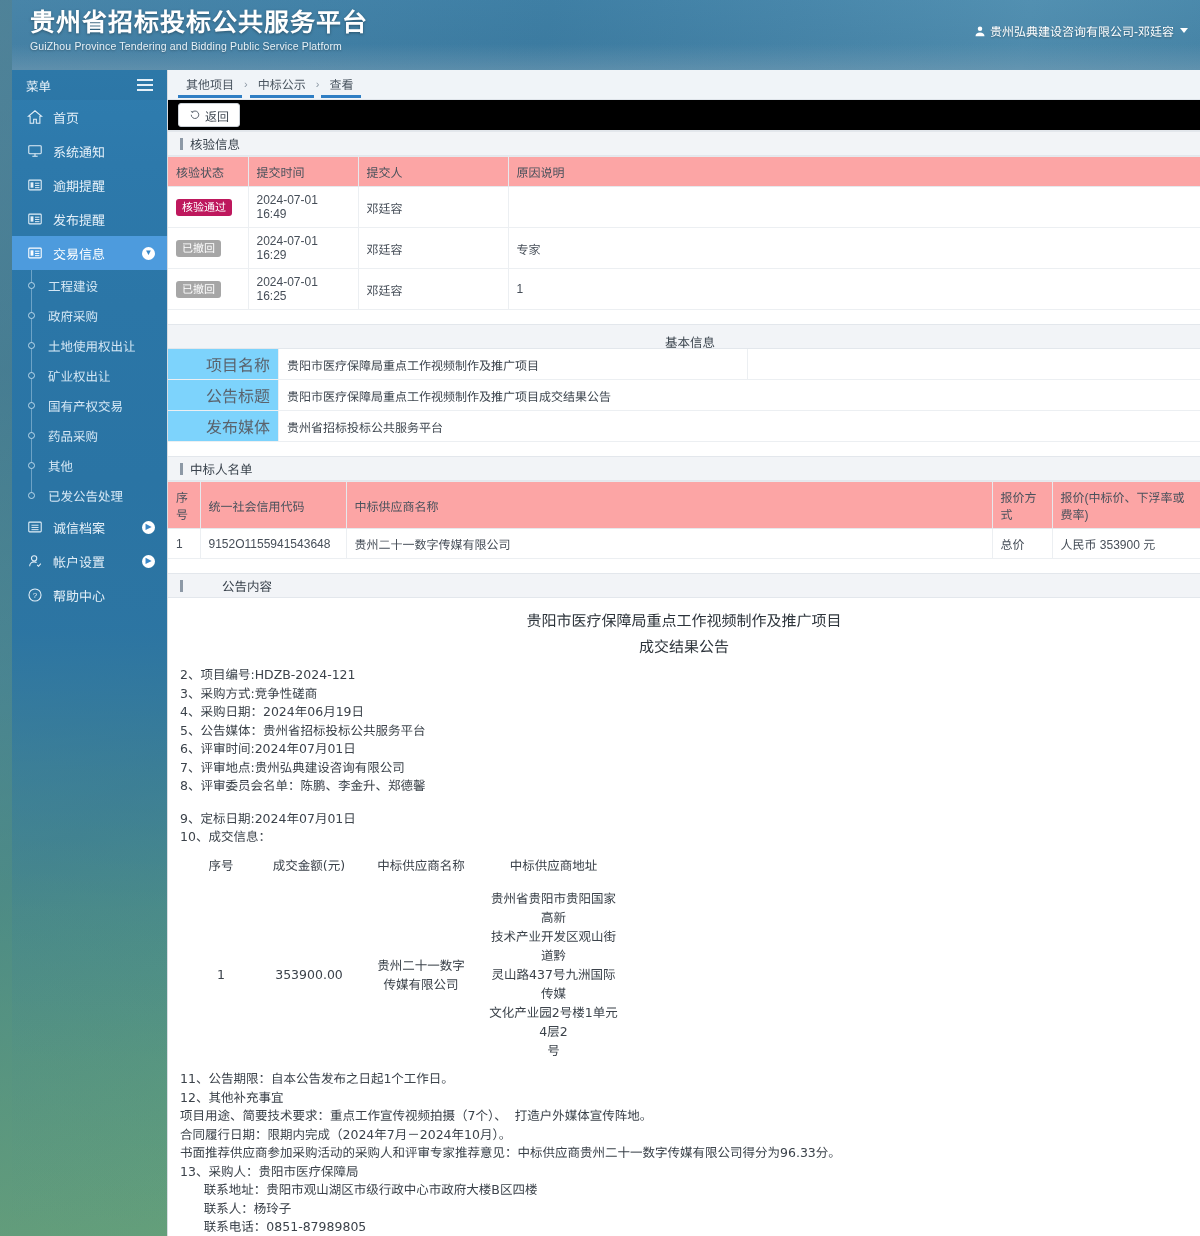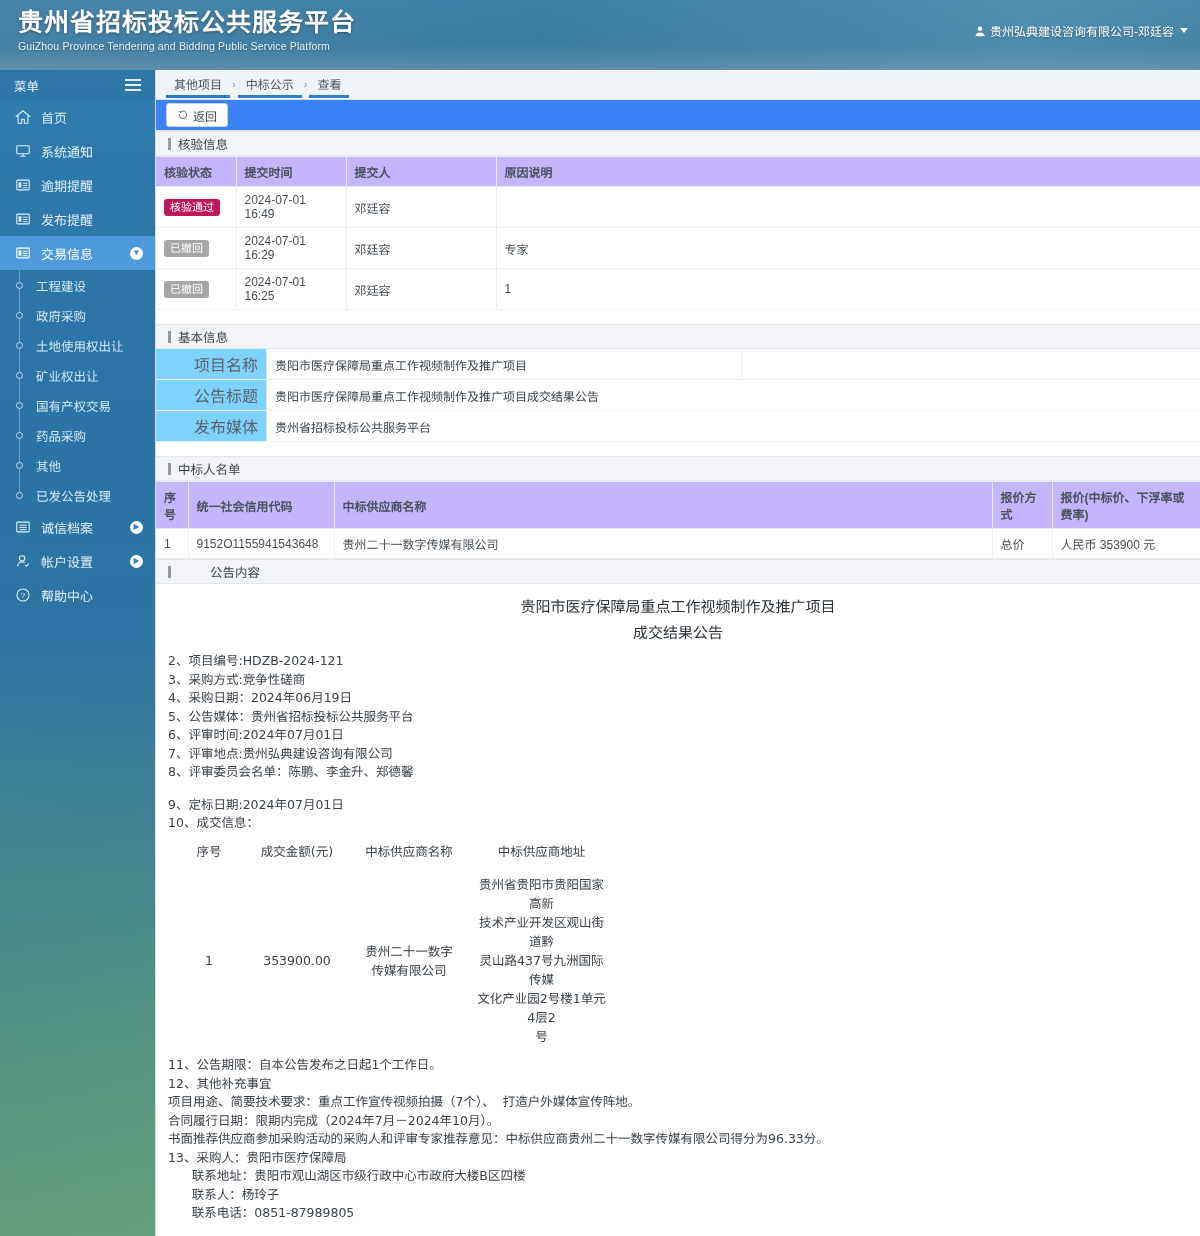--- a/index.html
+++ b/index.html
@@ -13,21 +13,21 @@
     overflow: hidden;
   }
   body {
     background:
       linear-gradient(180deg, rgba(70,120,140,0.55) 0%, rgba(55,110,130,0.35) 30%, rgba(80,150,140,0.30) 55%, rgba(95,165,120,0.45) 75%, rgba(120,175,110,0.55) 100%),
       linear-gradient(140deg, #5a8fa8 0%, #4d8398 20%, #41788f 40%, #4a8a8a 60%, #5d9a7c 80%, #7aab72 100%);
     background-size: cover;
   }
   #page {
     position: relative;
-    width: 1200px; height: 1236px;
+    width: 1200px; height: 1236px; padding-left: 12px;
   }
 
   
   .header {
     position: relative;
     height: 70px;
     background:
       linear-gradient(180deg, rgba(60,120,155,0.15) 0%, rgba(45,100,135,0.25) 100%),
       linear-gradient(100deg, #4a87ab 0%, #4484aa 25%, #3f80a6 45%, #4a89ad 65%, #5694b5 85%, #4d8cae 100%);
     overflow: hidden;
@@ -132,21 +132,21 @@
     display: flex; align-items: center; height: 100%; margin-top: 12px;
   }
   .crumb-item {
     font-size: 12px; color: #4a5560; padding: 0 8px;
     border-bottom: 3px solid #2f7ec4;
     height: 26px; display: flex; align-items: center; cursor: pointer;
   }
   .crumb-sep { font-size: 11px; color: #8b97a3; padding: 0 2px; align-self: center; margin-bottom: 2px; }
 
   .toolbar {
-    height: 33px; background: #3b82f6;
+    height: 33px; background: #000000;
     border-bottom: 1px solid #e2e6eb;
     display: flex; align-items: center; padding-left: 10px;
   }
   .btn-back {
     display: inline-flex; align-items: center; gap: 4px;
     height: 24px; padding: 0 10px;
     background: #ffffff; border: 1px solid #ccd2d8;
     border-radius: 3px; font-size: 12px; color: #3d4650;
     cursor: pointer;
   }
@@ -166,21 +166,21 @@
   }
   .section-title .bar {
     width: 3px; height: 12px; background: #8d99a6; display: inline-block;
   }
 
   table.grid {
     width: 100%; border-collapse: collapse;
     font-size: 12px; table-layout: fixed;
   }
   table.grid th {
-    background: #c4b5fd; color: #4a525c; font-weight: bold;
+    background: #fca5a5; color: #4a525c; font-weight: normal;
     text-align: left; padding: 6px 8px;
     border: 1px solid #e6e9ed; border-left: none; border-right: none;
     height: 26px;
   }
   table.grid td {
     padding: 6px 8px; color: #464e58;
     border-bottom: 1px solid #eceff2;
     border-right: 1px solid #eceff2;
     height: 27px; vertical-align: middle;
   }
@@ -453,21 +453,21 @@
             </tr>
             <tr>
               <td><span class="badge" style="background: rgb(166, 166, 166);">已撤回</span></td>
               <td>2024-07-01 16:25</td>
               <td>邓廷容</td>
               <td>1</td>
             </tr>
           </tbody>
         </table>
 
-        <div class="section-title" style="margin-top:14px;">
+        <div class="section-title" style="margin-top:14px;flex-direction:column;">
           <span class="bar"></span>
           <span>基本信息</span>
         </div>
         <div>
           <div class="form-row">
             <div class="form-label">项目名称</div>
             <div class="form-value bordered">贵阳市医疗保障局重点工作视频制作及推广项目</div>
             <div class="form-filler"></div>
           </div>
           <div class="form-row">
@@ -505,21 +505,21 @@
             <tr>
               <td>1</td>
               <td>9152O1155941543648</td>
               <td>贵州二十一数字传媒有限公司</td>
               <td>总价</td>
               <td>人民币 353900 元</td>
             </tr>
           </tbody>
         </table>
 
-        <div class="section-title" style="gap:39px;">
+        <div class="section-title" style="margin-top:14px;gap:39px;">
           <span class="bar"></span>
           <span>公告内容</span>
         </div>
 
         <div class="announce">
           <div class="announce-title">贵阳市医疗保障局重点工作视频制作及推广项目</div>
           <div class="announce-title">成交结果公告</div>
 
           <div style="margin-top:6px;">
             <div class="announce-line">2、项目编号:HDZB-2024-121</div>

